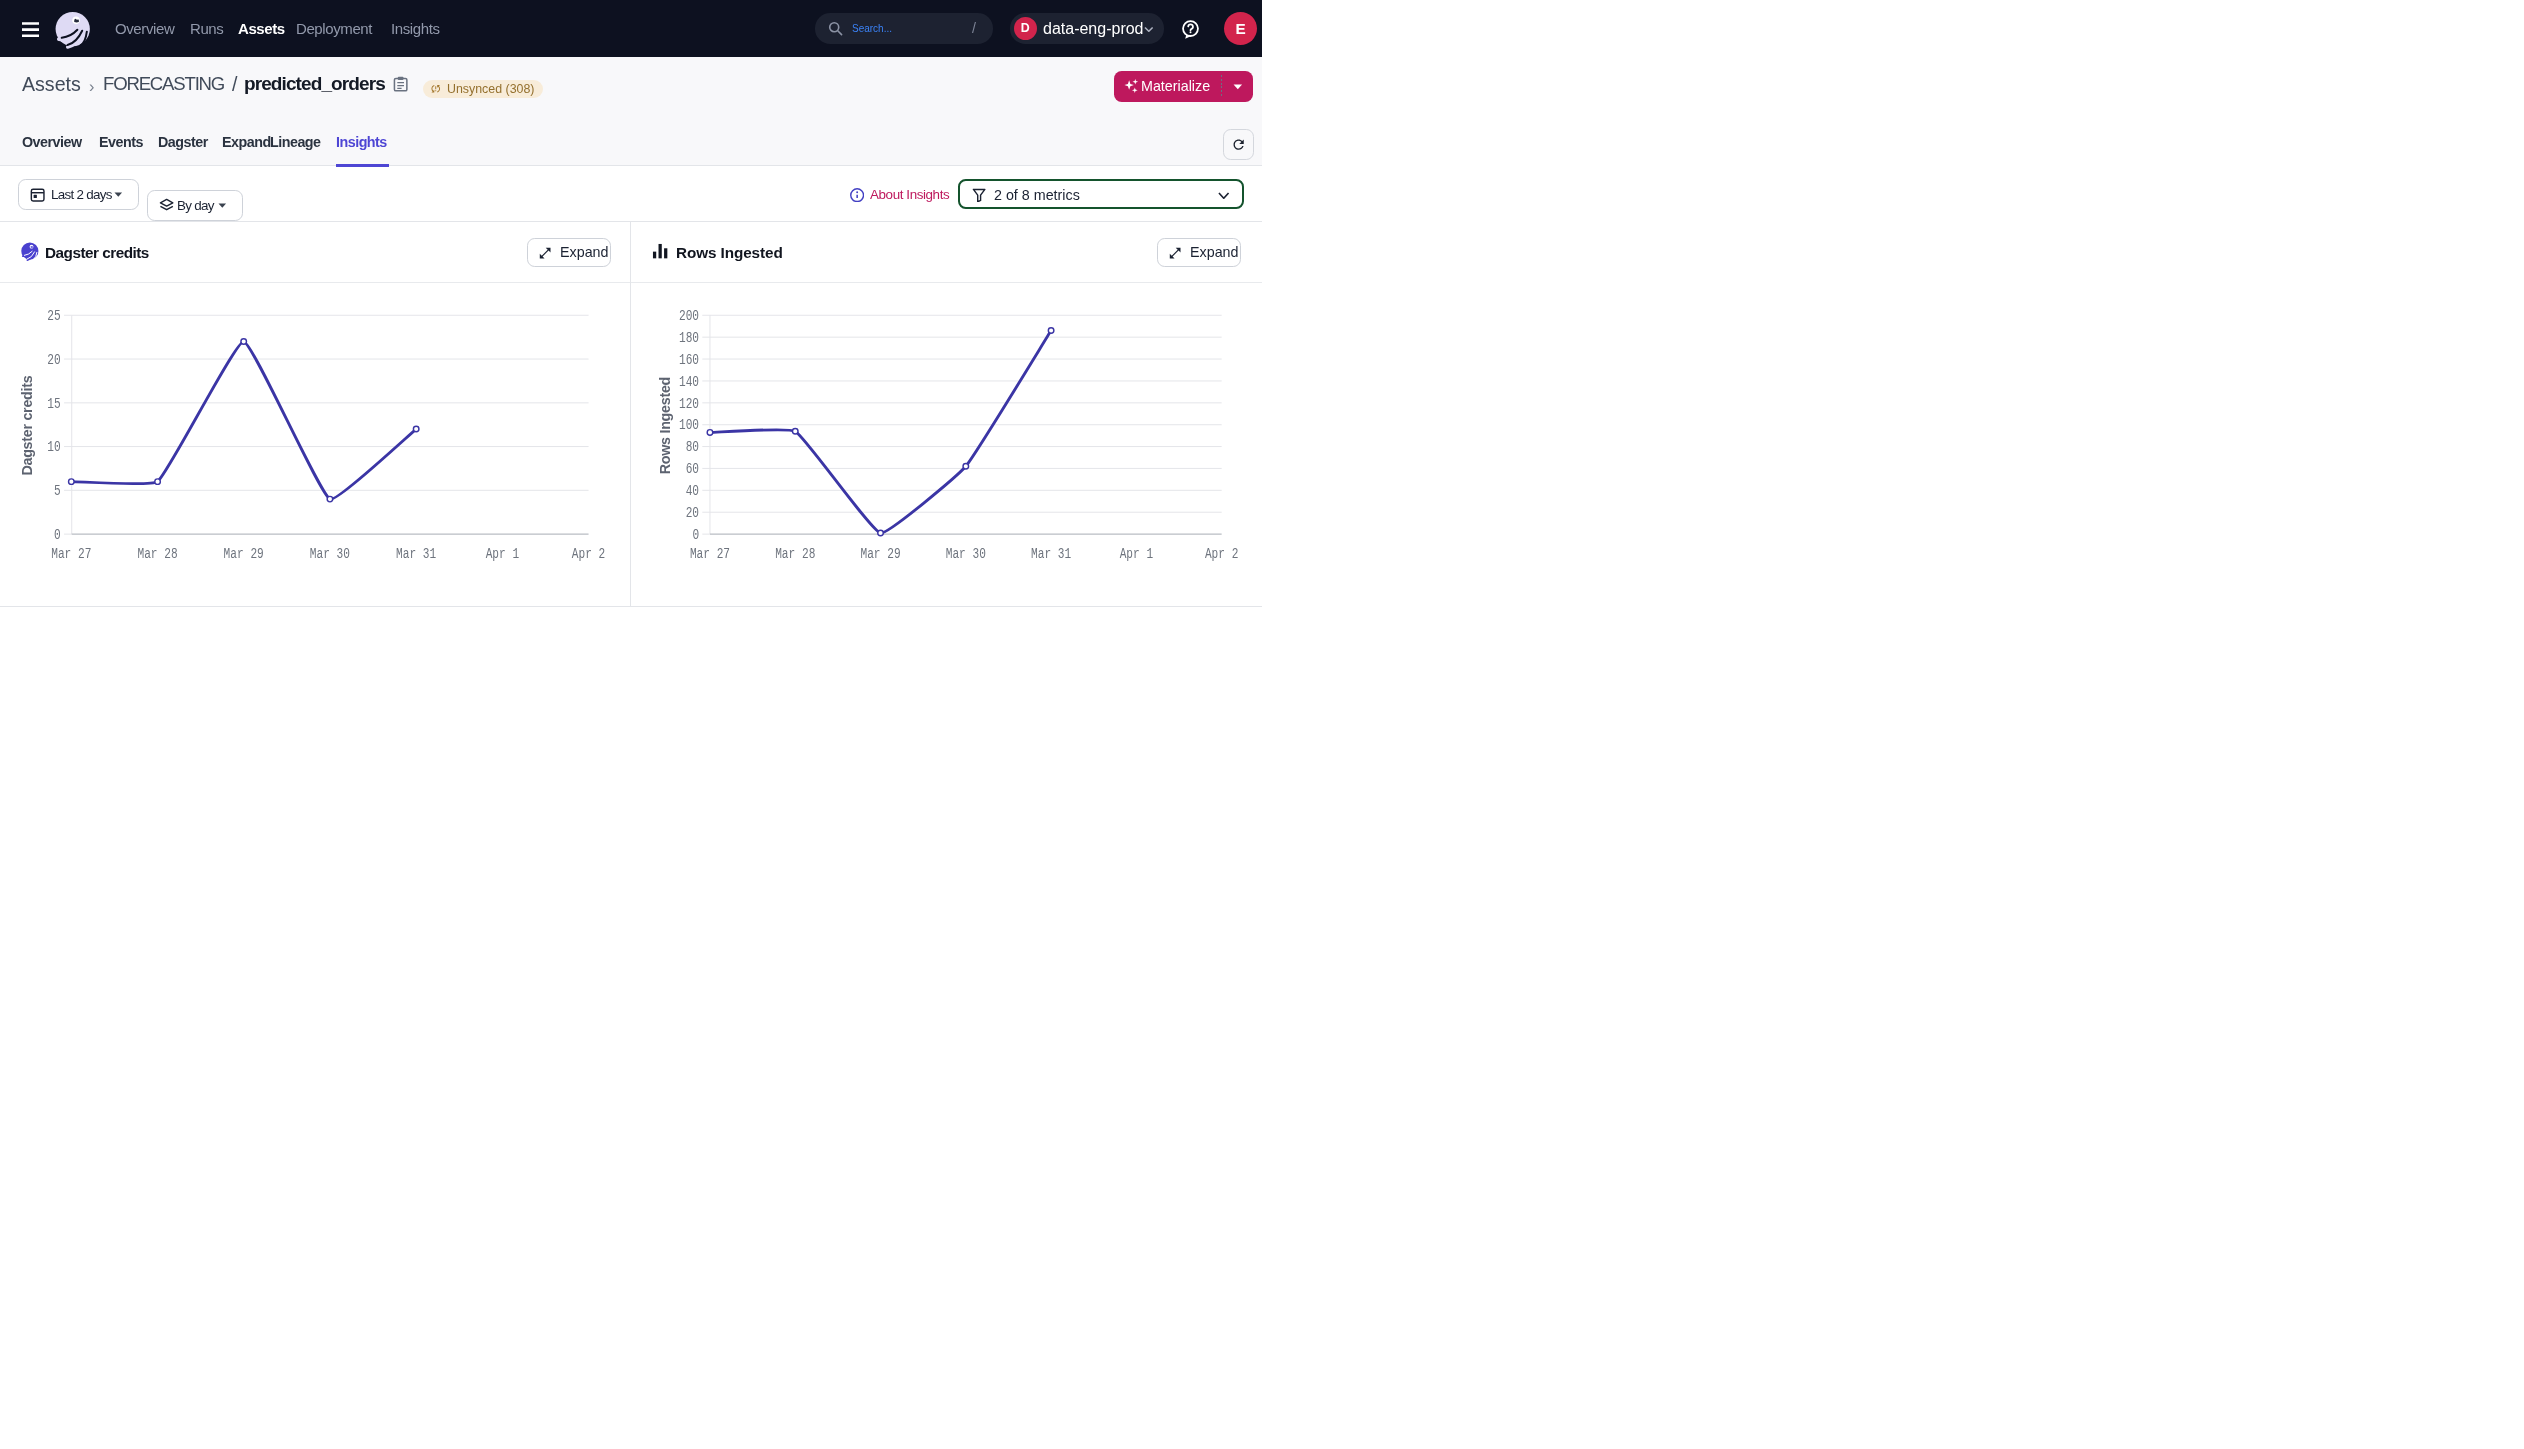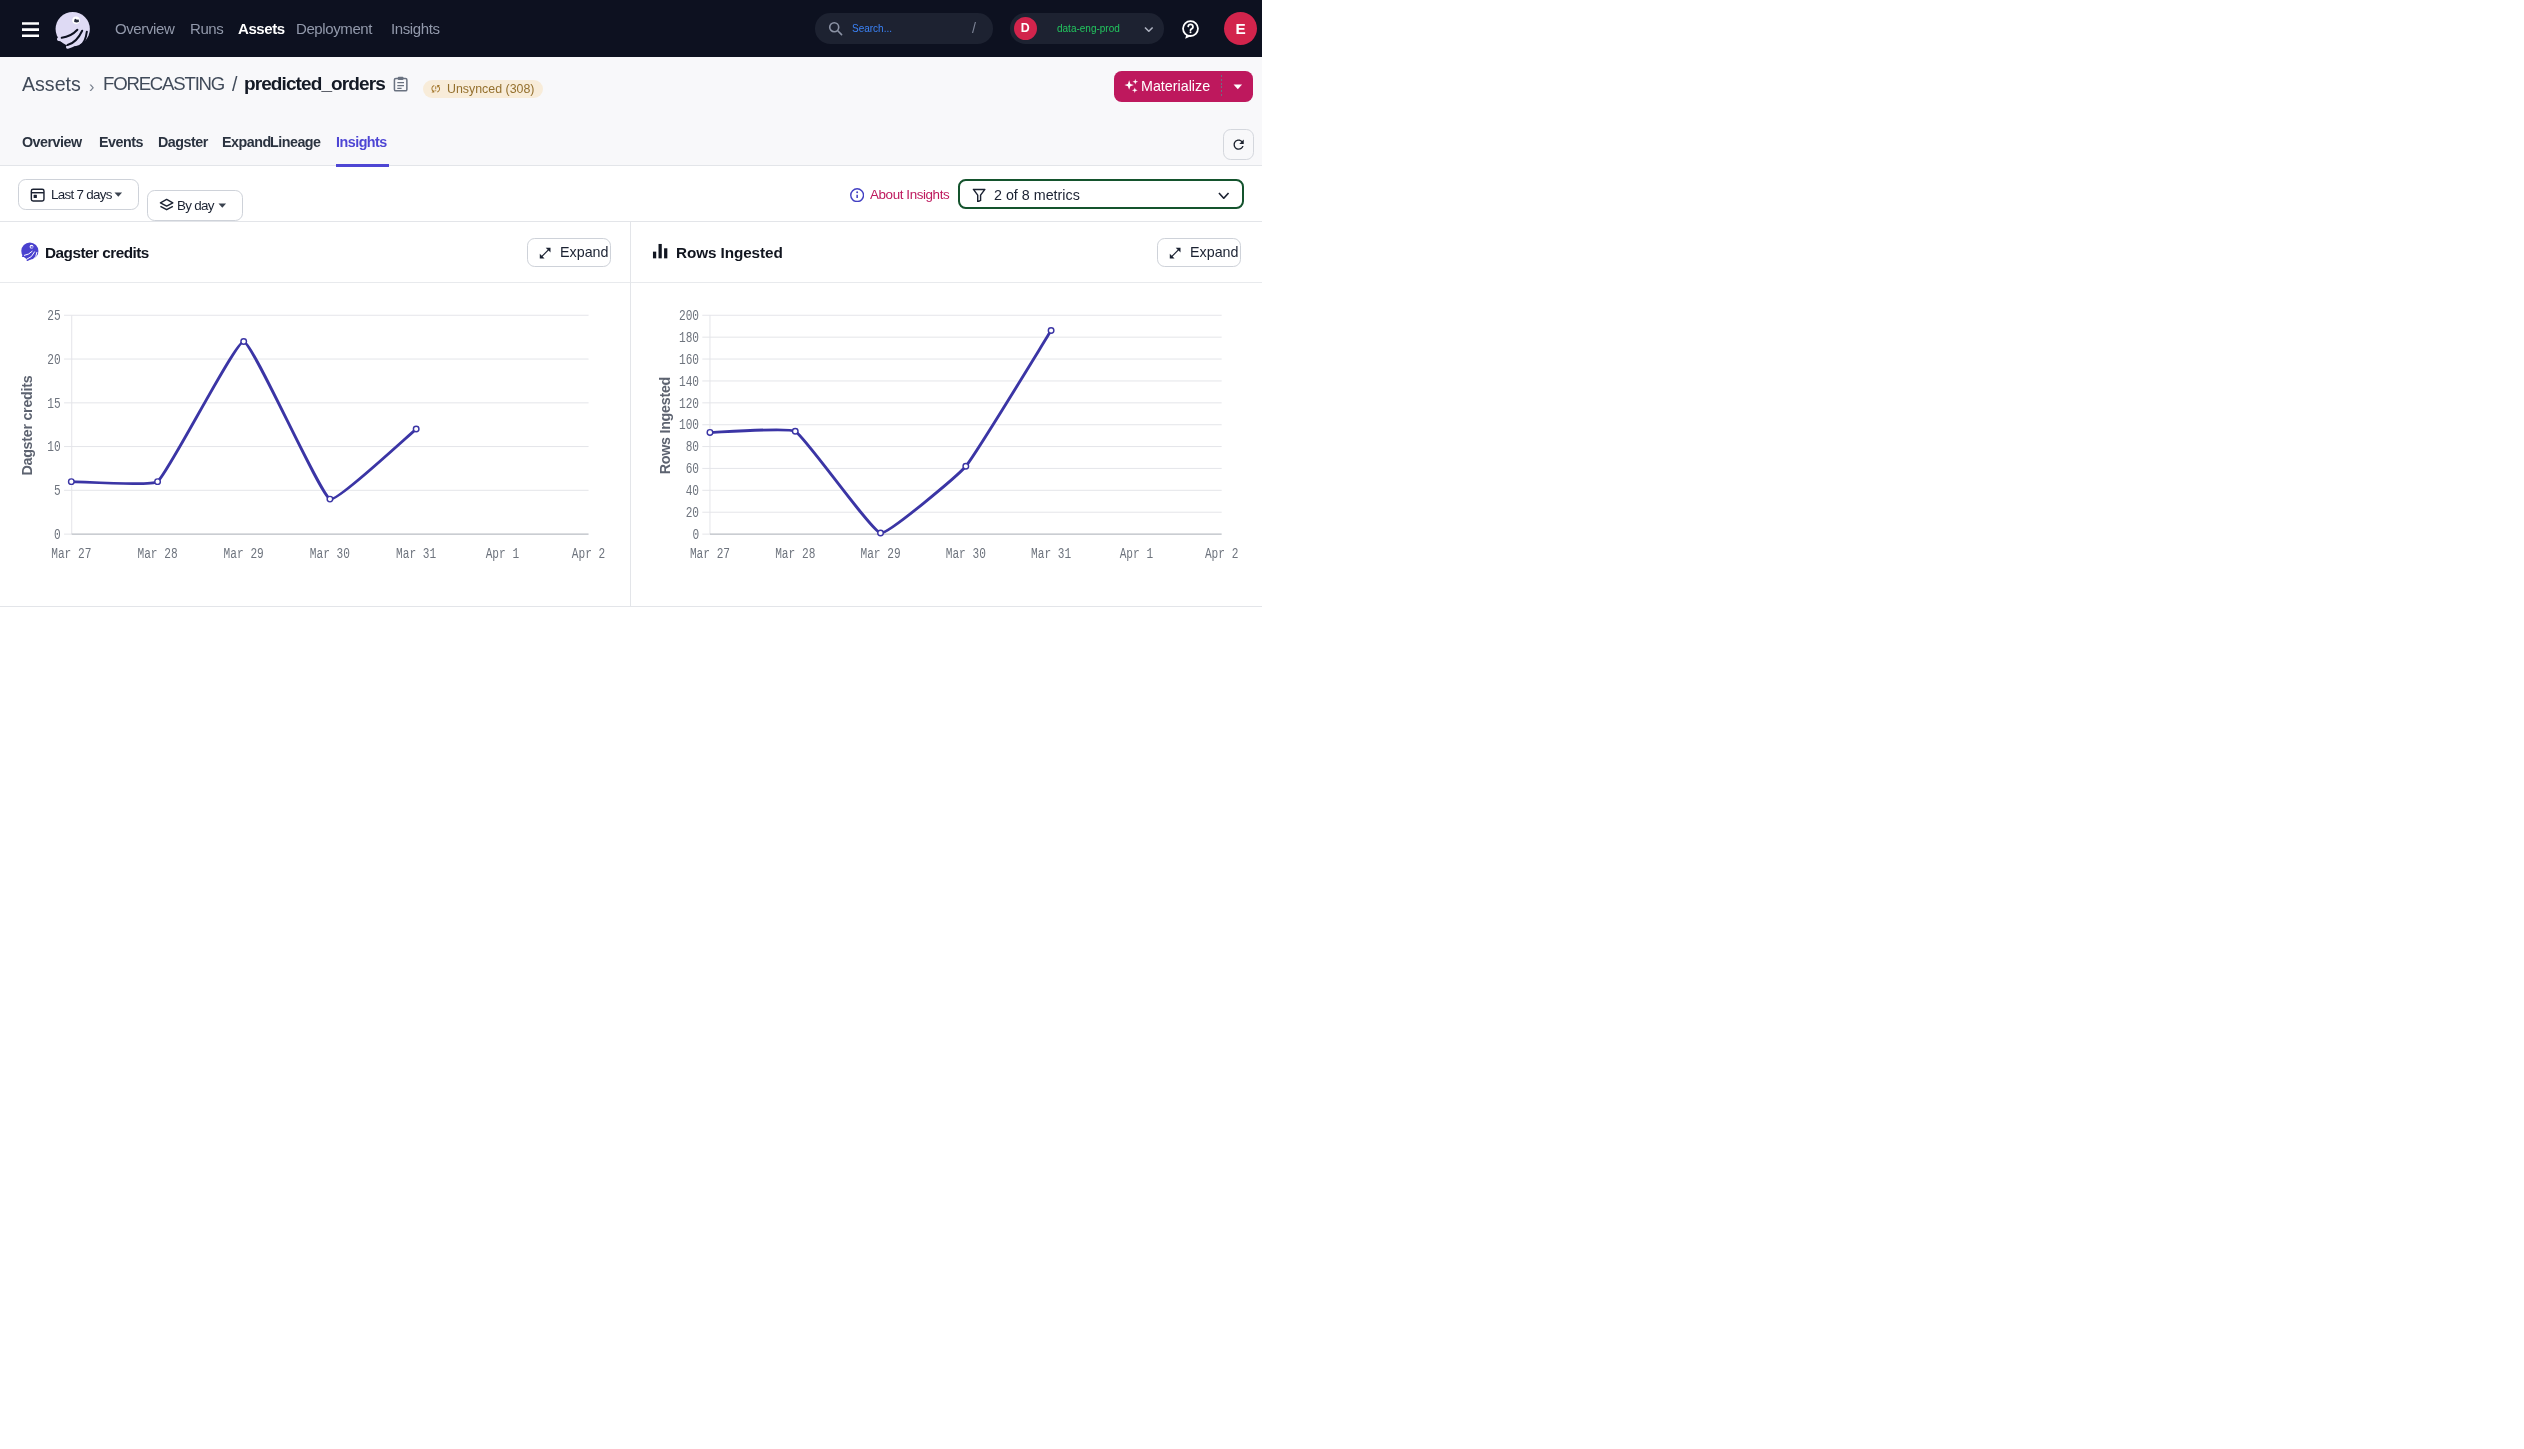--- a/index.html
+++ b/index.html
@@ -62,21 +62,21 @@
   <div class="pill" style="left:815px;width:178px;">
     <svg class="abs" style="left:13.4px;top:7.7px" width="15.3" height="15.3" viewBox="0 0 16 16">
         <circle cx="6.5" cy="6.5" r="4.7" stroke="#8b92a4" stroke-width="1.7" fill="none"></circle>
         <path d="M10.2 10.2 L14.2 14.2" stroke="#8b92a4" stroke-width="1.7" stroke-linecap="round"></path>
       </svg>
     <span class="abs" style="left:37px;top:0;line-height:31px;font-size:10px;color:#3b82f6;">Search...</span>
     <span class="abs" style="right:17px;top:0;line-height:31px;font-size:14.3px;color:#7d8496;">/</span>
   </div>
   <div class="pill" style="left:1010px;width:154px;">
     <div class="redcircle" style="left:3.8px;top:3.8px;width:23px;height:23px;line-height:23px;font-size:12.4px;font-weight:700;">D</div>
-    <span class="abs" style="left:33px;top:0;line-height:31px;font-size:10px;color:#22c55e;font-weight:500;white-space:nowrap;margin-left:14px;">data-eng-prod</span>
+    <span class="abs" style="left:33px;top:0;line-height:31px;font-size:16px;color:#ffffff;font-weight:500;white-space:nowrap;">data-eng-prod</span>
     <svg class="abs" style="right:10.5px;top:12.4px" width="9.6" height="6.7" viewBox="0 0 10 7">
         <path d="M1 1.5 L5 5.5 L9 1.5" stroke="#aeb3c1" stroke-width="1.6" fill="none"></path>
       </svg>
   </div>
   <svg class="abs" style="left:1182px;top:20px" width="17" height="19" viewBox="0 0 18 20">
     <circle cx="9" cy="9" r="7.9" stroke="#fff" stroke-width="1.9" fill="none"></circle>
     <path d="M4.6 15.3 L3.4 19.8 L9.2 17.1 Z" fill="#fff"></path>
     <path d="M6.6 6.8 a2.5 2.5 0 1 1 3.2 2.7 q-0.8 0.3-0.8 1.2" stroke="#fff" stroke-width="1.9" fill="none" stroke-linecap="round"></path>
     <circle cx="9" cy="12.9" r="1.05" fill="#fff"></circle>
   </svg>
@@ -123,21 +123,21 @@
       </svg>
   </div>
 
   <div id="filterbg"></div>
   <div class="fbtn" style="left:18px;width:121px;">
     <svg class="abs" style="left:10.5px;top:6.7px" width="15.3" height="15.3" viewBox="0 0 16 16">
         <rect x="1.4" y="2.4" width="13.2" height="12.2" rx="1.8" stroke="#1b2232" stroke-width="1.5" fill="none"></rect>
         <path d="M1.4 6 h13.2" stroke="#1b2232" stroke-width="1.5"></path>
         <rect x="3.8" y="8.2" width="3.4" height="3.4" rx="0.6" fill="#1b2232"></rect>
       </svg>
-    <span class="ftext">Last 7 days</span>
+    <span class="ftext">Last 2 days</span>
     <svg class="abs" style="right:15.3px;top:12.4px" width="8.6" height="5.7" viewBox="0 0 9 6">
         <path d="M0.5 0.5 L4.5 5 L8.5 0.5 Z" fill="#3a424f"></path>
       </svg>
   </div>
   <div class="fbtn" style="left:147px;width:96px;margin-top:11px;">
     <svg class="abs" style="left:10.5px;top:6.7px" width="15.3" height="15.3" viewBox="0 0 16 16">
         <path d="M8 1.5 L14.5 5 L8 8.5 L1.5 5 Z" stroke="#1b2232" stroke-width="1.5" fill="none" stroke-linejoin="round"></path>
         <path d="M14.5 8.7 L8 12.2 L1.5 8.7" stroke="#1b2232" stroke-width="1.5" fill="none" stroke-linejoin="round"></path>
       </svg>
     <span class="ftext" style="left:29px;">By day</span>

